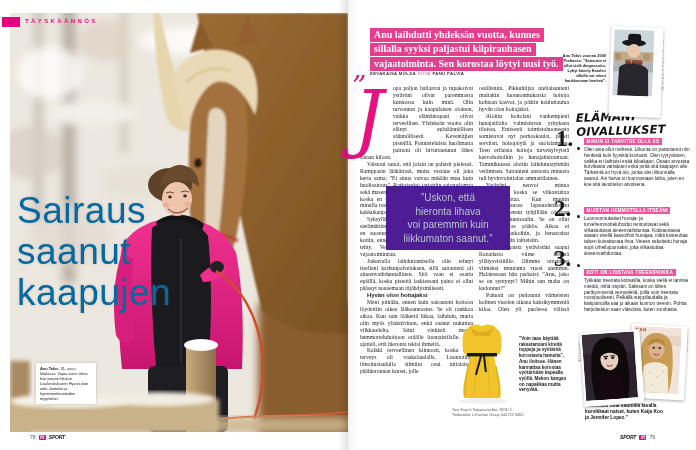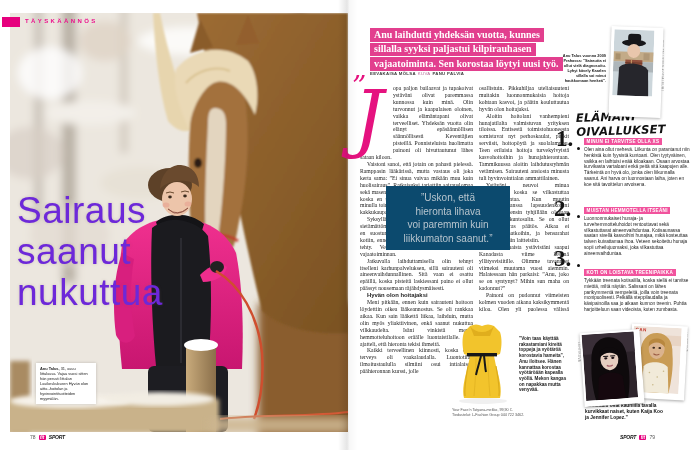--- a/index.html
+++ b/index.html
@@ -5,21 +5,21 @@
   html,body{margin:0;padding:0;background:#fff;}
   #canvas{position:relative;width:696px;height:450px;background:#ffffff;overflow:hidden;
           font-family:"Liberation Sans",sans-serif;}
   .abs{position:absolute;}
 
   
   #photo{left:10px;top:13px;width:338px;height:419px;overflow:hidden;background:#ece7df;}
   #kicker-tab{left:2px;top:17px;width:18px;height:10px;background:#e6007e;z-index:6;}
   #kicker-label{left:25px;top:18px;font-size:6px;font-weight:700;letter-spacing:2.4px;
                 color:#ec108c;z-index:6;}
-  #main-title{left:17px;top:190px;color:#6d28d9;font-weight:300;font-size:37px;line-height:41px;
+  #main-title{left:17px;top:190px;color:#0369a1;font-weight:300;font-size:37px;line-height:41px;
               letter-spacing:.5px;z-index:5;text-shadow:0 0 3px rgba(120,100,90,.25);}
   #photo-caption{left:36px;top:363px;width:52px;background:#fff;padding:3px 4px;z-index:5;
                  font-size:3.9px;line-height:5px;color:#222;box-shadow:0 0 3px rgba(0,0,0,.2);}
   #photo-caption b{font-weight:700;}
   .footer{top:434px;font-size:5px;color:#333;display:flex;gap:3px;align-items:center;z-index:6;}
   #footer-left{left:30px;}
   #footer-right{left:620px;}
   .logo-sport{font-style:italic;font-weight:800;letter-spacing:-.2px;color:#111;}
   .logo-fit{background:#e6007e;color:#fff;font-style:italic;font-weight:700;font-size:4.5px;
             padding:0 1.5px;border-radius:1px;}
@@ -39,21 +39,21 @@
   #col2{left:479px;width:90px;height:228px;overflow:hidden;}
   .bodycol p{margin:0;}
   .bodycol p + p{text-indent:7px;}
   .dropfloat{float:left;width:33px;height:64px;}
   .subhead{font-family:"Liberation Sans",sans-serif;font-weight:700;font-size:5.9px;
            margin:3px 0 1.5px;text-indent:0;}
   #openquote{left:352px;top:70px;font-family:"DejaVu Serif",serif;font-style:italic;
              font-size:28px;color:#e5127f;z-index:3;}
   #dropcap{left:354px;top:80px;font-family:"DejaVu Serif",serif;font-style:italic;
            font-size:74px;line-height:74px;color:#e5127f;z-index:3;}
-  #pullquote{left:386px;top:186px;width:120px;background:#0c4a6e;padding:5px 2px;text-align:center;
+  #pullquote{left:386px;top:186px;width:120px;background:#4c1d95;padding:5px 2px;text-align:center;
              font-size:10px;line-height:13.5px;color:#b7c4cd;z-index:2;}
 
   
   #polaroid{left:610px;top:27px;width:46px;height:78px;background:#fff;padding:3px 3px 9px;
             box-shadow:0 1px 3px rgba(0,0,0,.3);transform:rotate(2deg);z-index:2;}
   #tp-caption{left:560px;top:54px;width:46px;font-size:3.9px;line-height:4.9px;font-weight:700;
               text-align:right;color:#222;}
   .vcredit{font-size:3px;color:#999;letter-spacing:.4px;writing-mode:vertical-rl;}
   #tp-credit{left:660px;top:40px;}
 
@@ -198,21 +198,21 @@
         <ellipse cx="60" cy="388" rx="60" ry="7" fill="#f6f2ea" filter="url(#b2)"></ellipse>
         <ellipse cx="150" cy="386" rx="55" ry="7" fill="#f2ede3" filter="url(#b2)"></ellipse>
         <rect x="200" y="404" width="140" height="16" fill="#cdb691" opacity=".9" filter="url(#b4)"></rect>
       </g>
     </svg>
   </div>
 
   <div class="abs" id="main-title">
     <div>Sairaus</div>
     <div>saanut</div>
-    <div>nukuttua</div>
+    <div>kaapujen</div>
   </div>
 
   <div class="abs" id="photo-caption">
     <b>Anu Talus,</b><span> 31, asuu Iittalassa. Vajaa vuosi sitten hän perusti Iittalan Lasikeskukseen Hyvän olon aitta -hoitolan ja hyvinvointituotteiden myymälän.</span>
   </div>
 
   <div class="abs footer" id="footer-left">
     <span class="pagenum">78</span>
     <span class="logo-fit">fit</span>
     <span class="logo-sport">SPORT</span>

